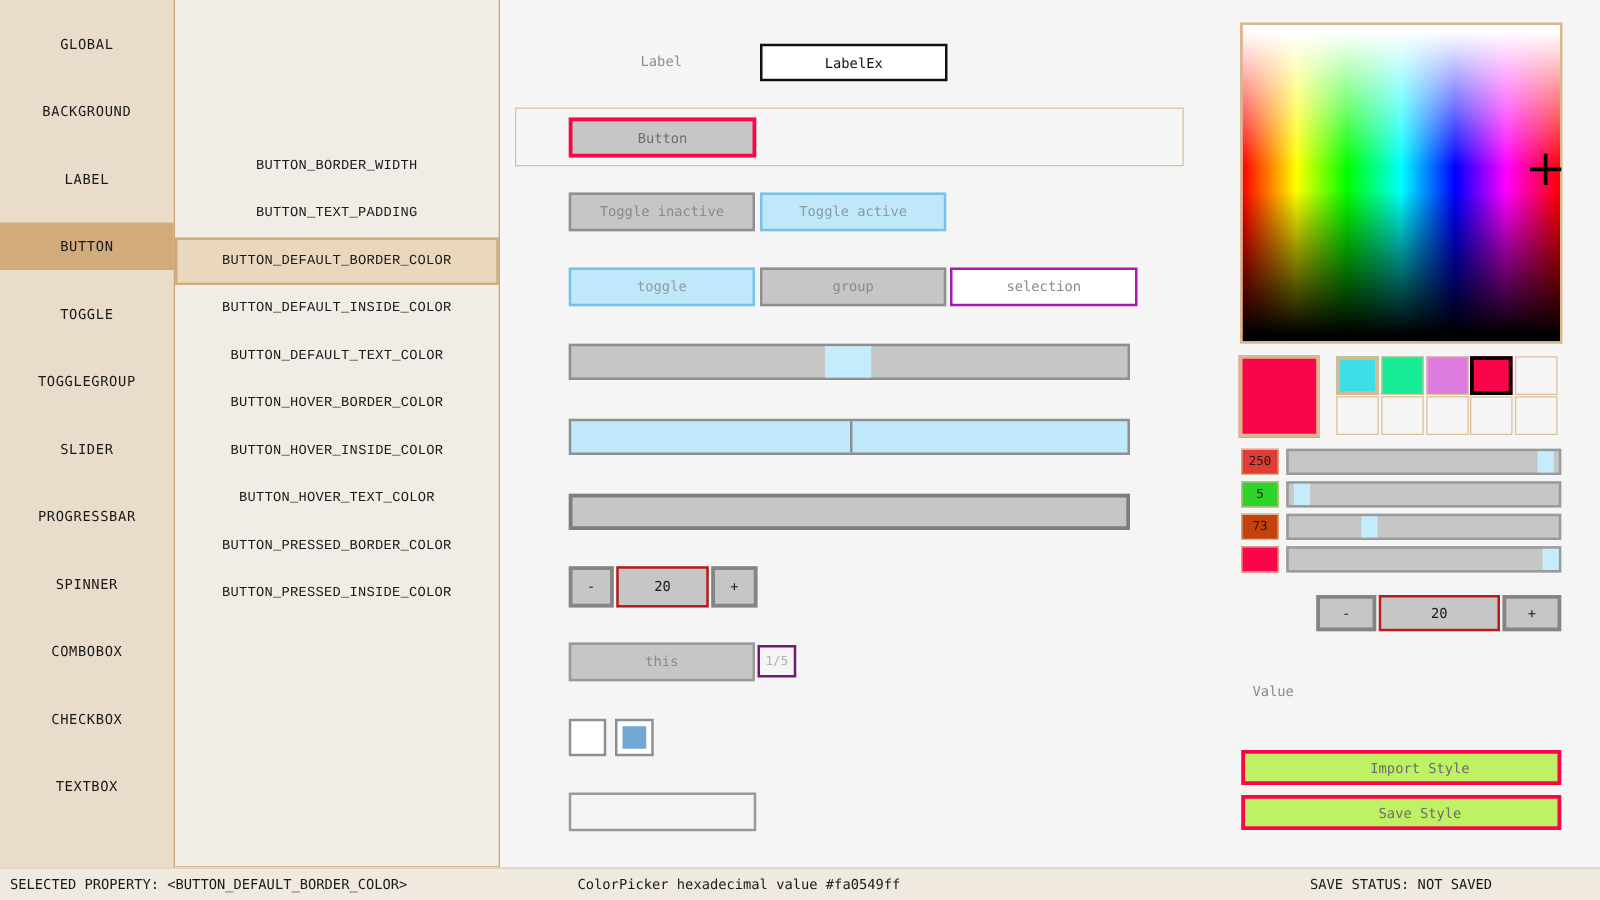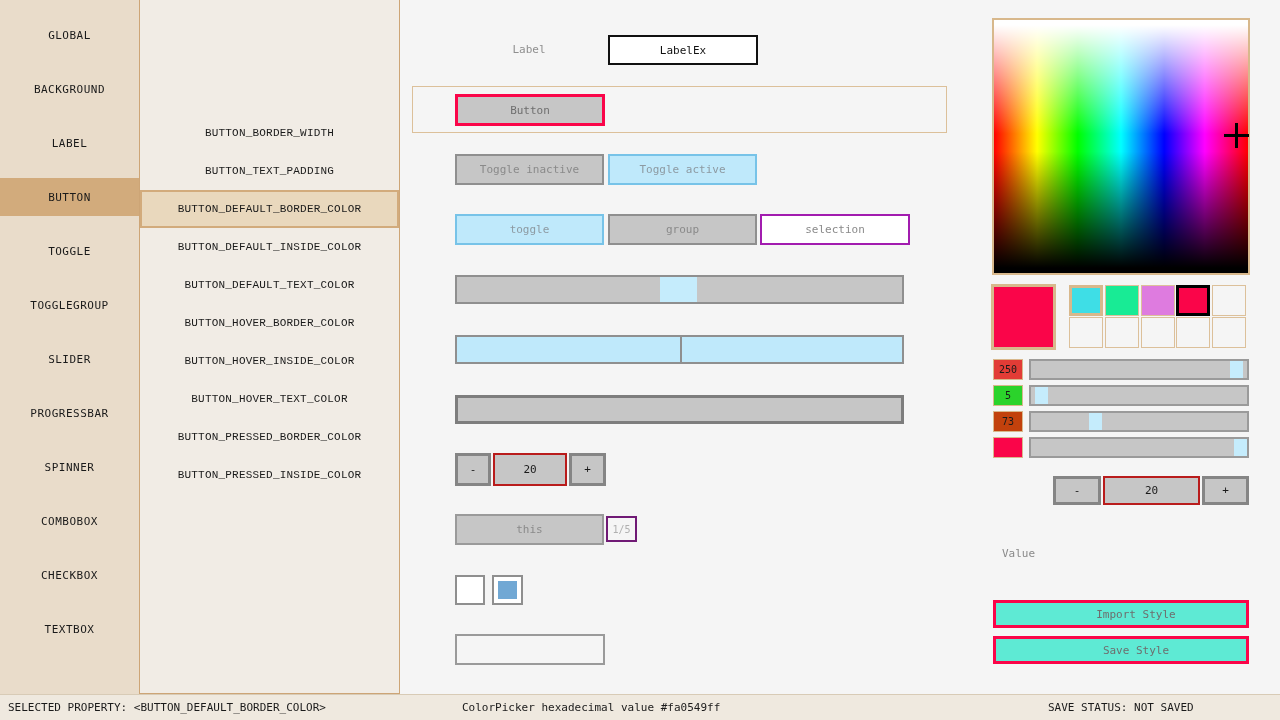--- a/index.html
+++ b/index.html
@@ -84,21 +84,21 @@
     font-size:10px; color:#1a1a1a;
   }
   .chan-track {
     position:absolute; left:69px; width:220px; height:21px;
     background:#c6c6c6; border:2px solid #9a9a9a;
   }
   .chan-thumb { position:absolute; top:0; width:13px; height:17px; background:#c5ecfc; }
   .value-label { position:absolute; left:42px; top:511px; color:#8a8a8a;margin-top:36px; }
   .style-btn {
     position:absolute; left:33px; width:256px; height:28px;
-    background:#5eead4; border:3px solid #fa0549; color:#6e6e6e;
+    background:#bef264; border:3px solid #fa0549; color:#6e6e6e;
     display:flex; align-items:center; justify-content:center;padding-left:30px;
   }
   
   .statusbar {
     position:absolute; left:0; top:694px; width:1280px; height:26px;
     background:#efe9df; border-top:1px solid #d8cbb6;
   }
   .statusbar span { position:absolute; top:6px; white-space:nowrap; }
   .st-left { left:8px; }
   .st-mid  { left:462px; }

